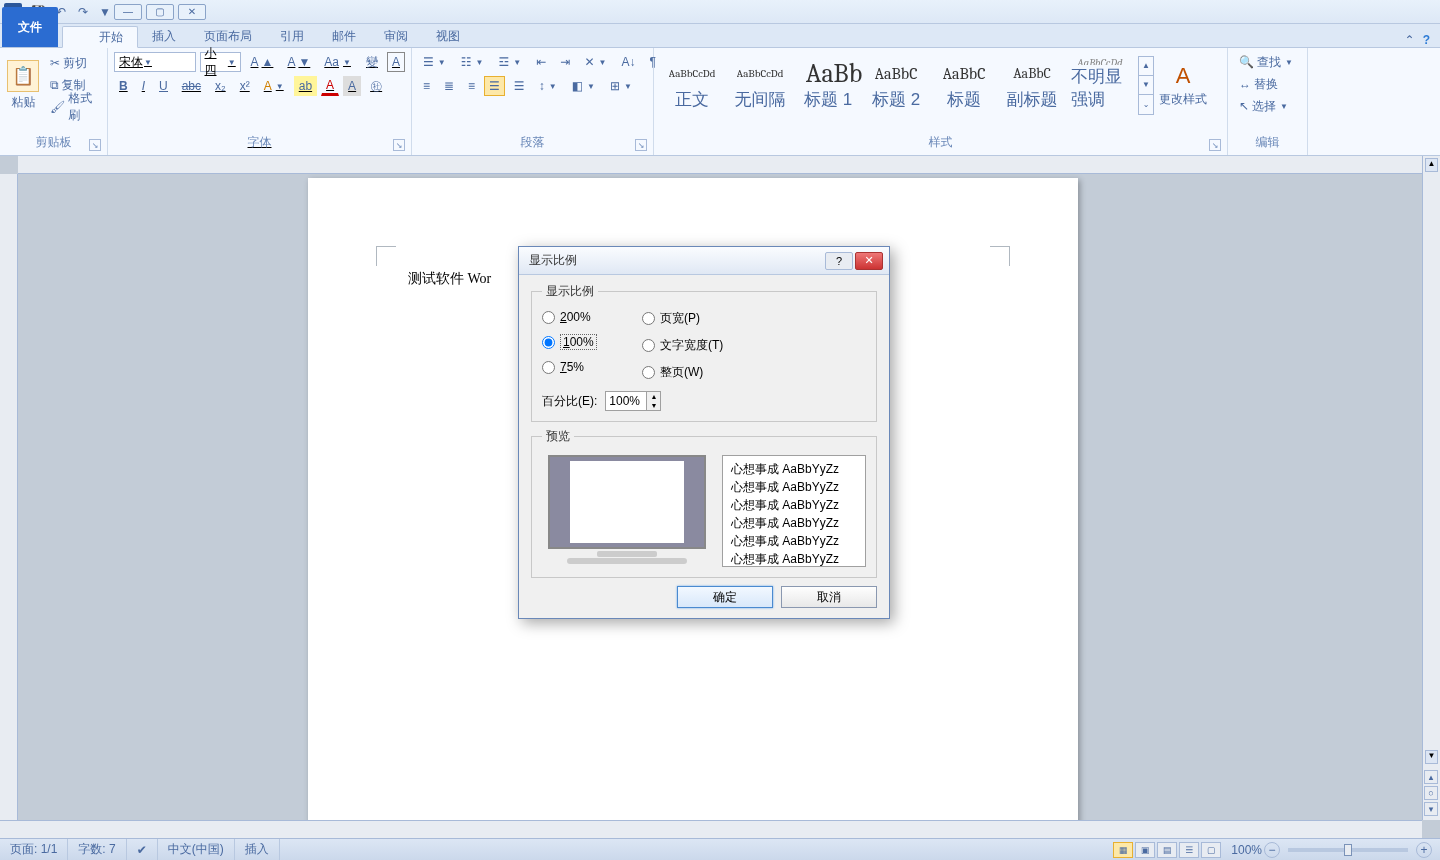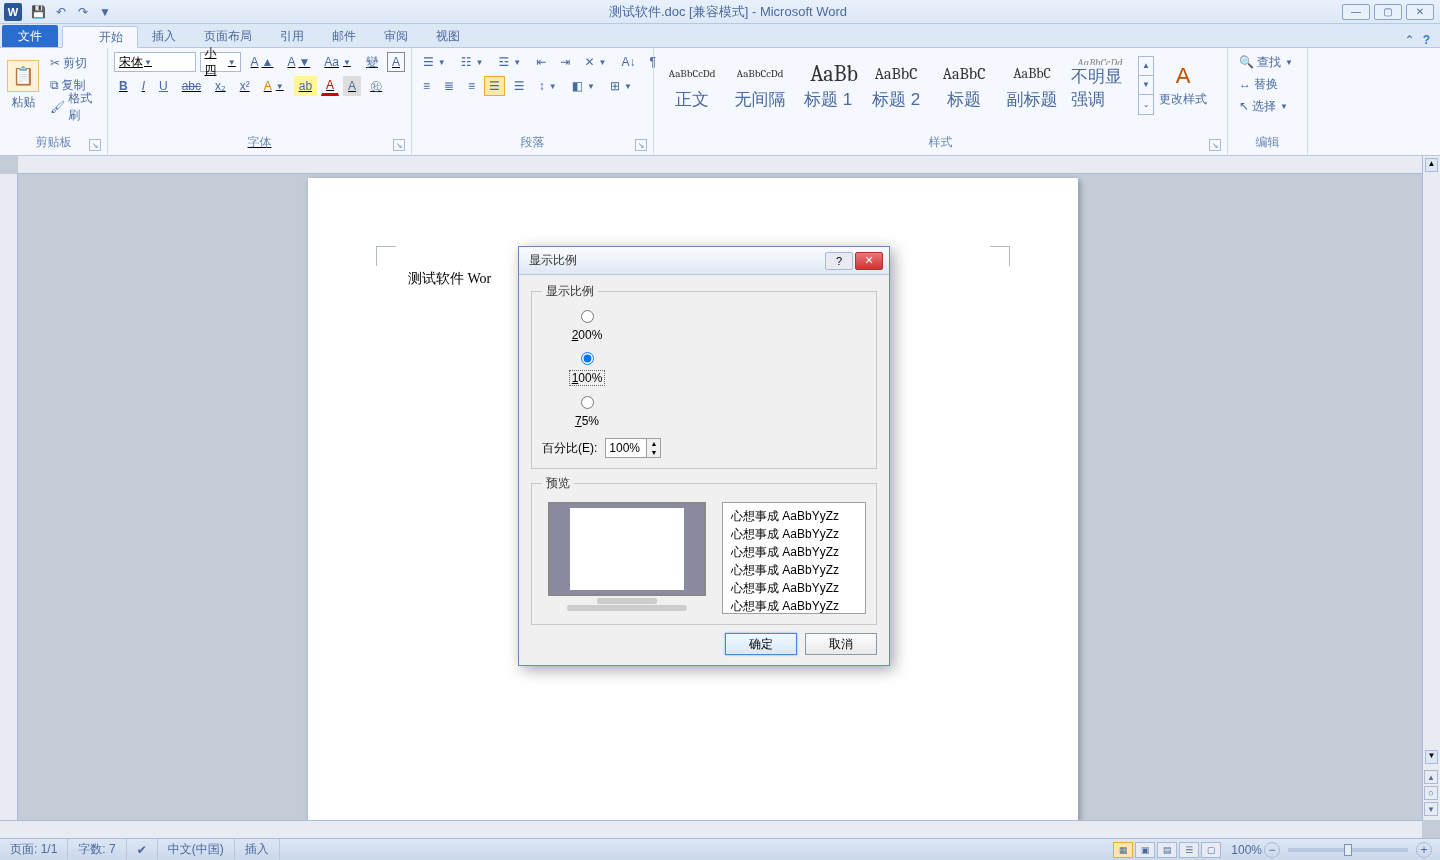--- a/index.html
+++ b/index.html
@@ -9,21 +9,21 @@
 .titlebar { height: 24px; background: linear-gradient(#e8f1fb, #dde8f6); display: flex; align-items: center; border-bottom: 1px solid #b8c8e0; }
 .titlebar .appicon { width: 18px; height: 18px; background: #2b579a; color: #fff; display: flex; align-items: center; justify-content: center; font-weight: bold; border-radius: 2px; margin: 0 4px; font-size: 11px; }
 .titlebar .qat { display: flex; gap: 4px; margin-left: 4px; }
 .titlebar .qat .qbtn { width: 18px; height: 18px; display: flex; align-items: center; justify-content: center; color: #4a6aa0; }
 .titlebar .title { flex: 1; text-align: center; color: #4a6aa0; font-size: 13px; }
 .titlebar .winbtns { display: flex; gap: 4px; margin-right: 6px; }
 .titlebar .winbtns .wbtn { width: 28px; height: 16px; border: 1px solid #8aa3c8; border-radius: 2px; background: #e8f1fb; display: flex; align-items: center; justify-content: center; font-size: 10px; color: #4a6aa0;}
 
 
 .ribbon-tabs { height: 24px; background: #dde8f6; display: flex; align-items: flex-end; padding-left: 2px; border-bottom: 1px solid #b8c8e0; }
-.ribbon-tabs .file-tab { background: #2b6cd1; color: #fff; padding: 11px 16px; border-radius: 2px 2px 0 0; margin-right: 4px; height: 14px; display:flex; align-items:center;}
+.ribbon-tabs .file-tab { background: #2b6cd1; color: #fff; padding: 20px 16px; border-radius: 2px 2px 0 0; margin-right: 4px; height: 14px; display:flex; align-items:center;font-weight:bold;}
 .ribbon-tabs .tab { padding: 4px 14px; color: #4a6aa0; height: 22px; display:flex; align-items:center;}
 .ribbon-tabs .tab.active { background: #f5f9ff; border: 1px solid #b8c8e0; border-bottom: 1px solid #f5f9ff; border-radius: 2px 2px 0 0; margin-bottom: -1px; padding-left: 36px; }
 .ribbon-tabs .spacer { flex: 1; }
 .ribbon-tabs .help-row { display: flex; gap: 8px; align-items: center; padding-right: 10px; }
 .ribbon-tabs .help-row .hbtn { color: #4a6aa0; }
 
 
 .ribbon { height: 108px; background: #f5f9ff; border-bottom: 1px solid #b8c8e0; display: flex; }
 .ribbon .group { border-right: 1px solid #d0dcec; padding: 4px 6px 2px 6px; display: flex; flex-direction: column; justify-content: space-between; }
 .ribbon .group .glabel { text-align: center; color: #6a88b8; font-size: 11px; padding: 2px 0; position: relative; margin-top: 10px;}
@@ -68,54 +68,53 @@
 .statusbar .zoom-thumb{ position:absolute; left:50%; top:-4px; width:8px; height:12px; background:#e8ecf2; border:1px solid #7a92b8; transform:translateX(-50%);}
 .statusbar .zoom-btn{ width:16px; height:16px; border:1px solid #a8bad8; border-radius:8px; display:flex; align-items:center; justify-content:center;}
 .dialog{ position:absolute; left:518px; top:246px; width:372px; background:#f0f0f0; border:1px solid #6a88b8; box-shadow:4px 4px 14px rgba(0,0,0,0.35);}
 .dialog .dlg-title{ height:28px; background:linear-gradient(#fafcff,#e0e8f4); display:flex; align-items:center; padding:0 6px; border-bottom:1px solid #b8c8e0; }
 .dialog .dlg-title .ttxt{ flex:1; color:#333; padding-left:4px;}
 .dialog .dlg-title .tbtn{ width:28px; height:18px; border:1px solid #a8bad8; background:#e8ecf2; margin-left:2px; display:flex; align-items:center; justify-content:center; font-size:11px; border-radius:2px;}
 .dialog .dlg-title .tbtn.close{ background:linear-gradient(#e77,#c33); color:#fff; border-color:#a33;}
 .dialog .dlg-body{ padding:8px 12px 10px 12px; }
 .dialog fieldset{ border:1px solid #c8c8c8; padding:6px 10px 10px 10px; margin-bottom:6px; }
 .dialog fieldset legend{ padding:0 4px; color:#333;}
-.dialog .radio-row{ display:flex; align-items:center; gap:5px; margin:4px 0; font-size:12px;flex-direction:column;}
+.dialog .radio-row{ display:flex; align-items:center; gap:5px; margin:4px 0; font-size:12px;}
 .dialog .radio-row input{ margin:0;}
 .dialog .radio-row label u{ text-decoration:underline;}
 .dialog .zoom-cols{ display:flex; gap:10px;}
 .dialog .zoom-cols .zc{ display:flex; flex-direction:column; gap:2px; }
 .dialog .multibtn{ width:40px; height:40px; border:1px solid #a0a0a0; background:#f8f8f8; display:flex; align-items:center; justify-content:center; font-size:18px; margin-left:10px;}
 .dialog .pct-row{ display:flex; align-items:center; gap:8px; margin-top:6px;}
 .dialog .pct-row .spin{ border:1px solid #a0a0a0; background:#fff; width:56px; height:20px; display:flex;}
 .dialog .pct-row .spin input{ border:none; width:40px; padding:0 3px; font-size:12px;}
 .dialog .pct-row .spin .spinbtns{ width:16px; display:flex; flex-direction:column;}
 .dialog .pct-row .spin .spinbtns div{ flex:1; border-left:1px solid #a0a0a0; font-size:7px; display:flex; align-items:center; justify-content:center; background:#f0f0f0;}
 .dialog .preview-row{ display:flex; gap:10px; margin-top:4px;}
 .dialog .monitor{ flex:0 0 170px; }
 .dialog .monitor .screen{ width:158px; height:94px; border:2px solid #888; background:#8a8aa0; margin:0 auto; display:flex; align-items:stretch; padding:4px;}
 .dialog .monitor .screen .pg{ flex:1; background:#fff; margin:0 16px;}
 .dialog .monitor .stand{ width:60px; height:6px; background:#ccc; margin:2px auto 0; border-radius:2px;}
 .dialog .monitor .base{ width:120px; height:6px; background:#ccc; margin:1px auto 0; border-radius:3px;}
 .dialog .sample{ flex:1; border:1px solid #a0a0a0; background:#fff; padding:4px 8px; font-family:SimSun; line-height:1.5; overflow:hidden; height:112px;}
 .dialog .dlg-foot{ display:flex; justify-content:flex-end; gap:8px; margin-top:8px; }
-.dialog .dlg-foot button{ width:72px; height:22px; border:1px solid #8a98b0; background:linear-gradient(#fefefe,#e8e8e8); font-size:12px;text-align:center; }
+.dialog .dlg-foot button{ width:96px; height:22px; border:1px solid #8a98b0; background:linear-gradient(#fefefe,#e8e8e8); font-size:12px;text-align:center; }
 .dialog .dlg-foot button.primary{ border:1px solid #4a8ad0; box-shadow:0 0 2px #6aa8e8; background:linear-gradient(#f2f8ff,#d8e8fa);}
 </style>
 </head>
 <body>
 
 <div class="titlebar">
   <div class="appicon">W</div>
   <div class="qat">
     <div class="qbtn">💾</div>
     <div class="qbtn">↶</div>
     <div class="qbtn">↷</div>
     <div class="qbtn dd">▼</div>
   </div>
-  <div class="title">测试软件.doc [兼容模式] - Microsoft Word</div>
   <div class="winbtns">
     <div class="wbtn">—</div>
     <div class="wbtn">▢</div>
     <div class="wbtn">✕</div>
   </div>
 </div>
 
 <div class="ribbon-tabs">
   <div class="file-tab">文件</div>
   <div class="tab active">开始</div>
@@ -223,21 +222,21 @@
       <div class="row" id="style-gallery">
           <div class="style-item">
             <div class="s-preview" style="font-size:11px;">AaBbCcDd</div>
             <div class="s-name">正文</div>
           </div>
           <div class="style-item">
             <div class="s-preview" style="font-size:11px;">AaBbCcDd</div>
             <div class="s-name">无间隔</div>
           </div>
           <div class="style-item">
-            <div class="s-preview" style="font-size:22px;margin-left:12px;">AaBb</div>
+            <div class="s-preview" style="font-size:26px;margin-left:12px;">AaBb</div>
             <div class="s-name">标题 1</div>
           </div>
           <div class="style-item">
             <div class="s-preview" style="font-size:16px;">AaBbC</div>
             <div class="s-name">标题 2</div>
           </div>
           <div class="style-item">
             <div class="s-preview" style="font-size:16px;">AaBbC</div>
             <div class="s-name">标题</div>
           </div>
@@ -346,20 +345,34 @@
             </div>
           <div class="radio-row">
               <input type="radio" name="z" checked="" style="">
               <label style="border:1px dotted #666;padding:0 2px;"><u>1</u>00%</label>
             </div>
           <div class="radio-row">
               <input type="radio" name="z" style="">
               <label><u>7</u>5%</label>
             </div>
         </div>
+        <div class="zc" style="width:110px;">
+          <div class="radio-row">
+              <input type="radio" name="z" style="">
+              <label>页宽(P)</label>
+            </div>
+          <div class="radio-row">
+              <input type="radio" name="z" style="">
+              <label>文字宽度(T)</label>
+            </div>
+          <div class="radio-row">
+              <input type="radio" name="z" style="">
+              <label>整页(W)</label>
+            </div>
+        </div>
       </div>
       <div class="pct-row">
         <span>百分比(E):</span>
         <div class="spin">
           <input value="100%" style="">
           <div class="spinbtns">
               <div>▲</div>
               <div>▼</div>
             </div>
         </div>

